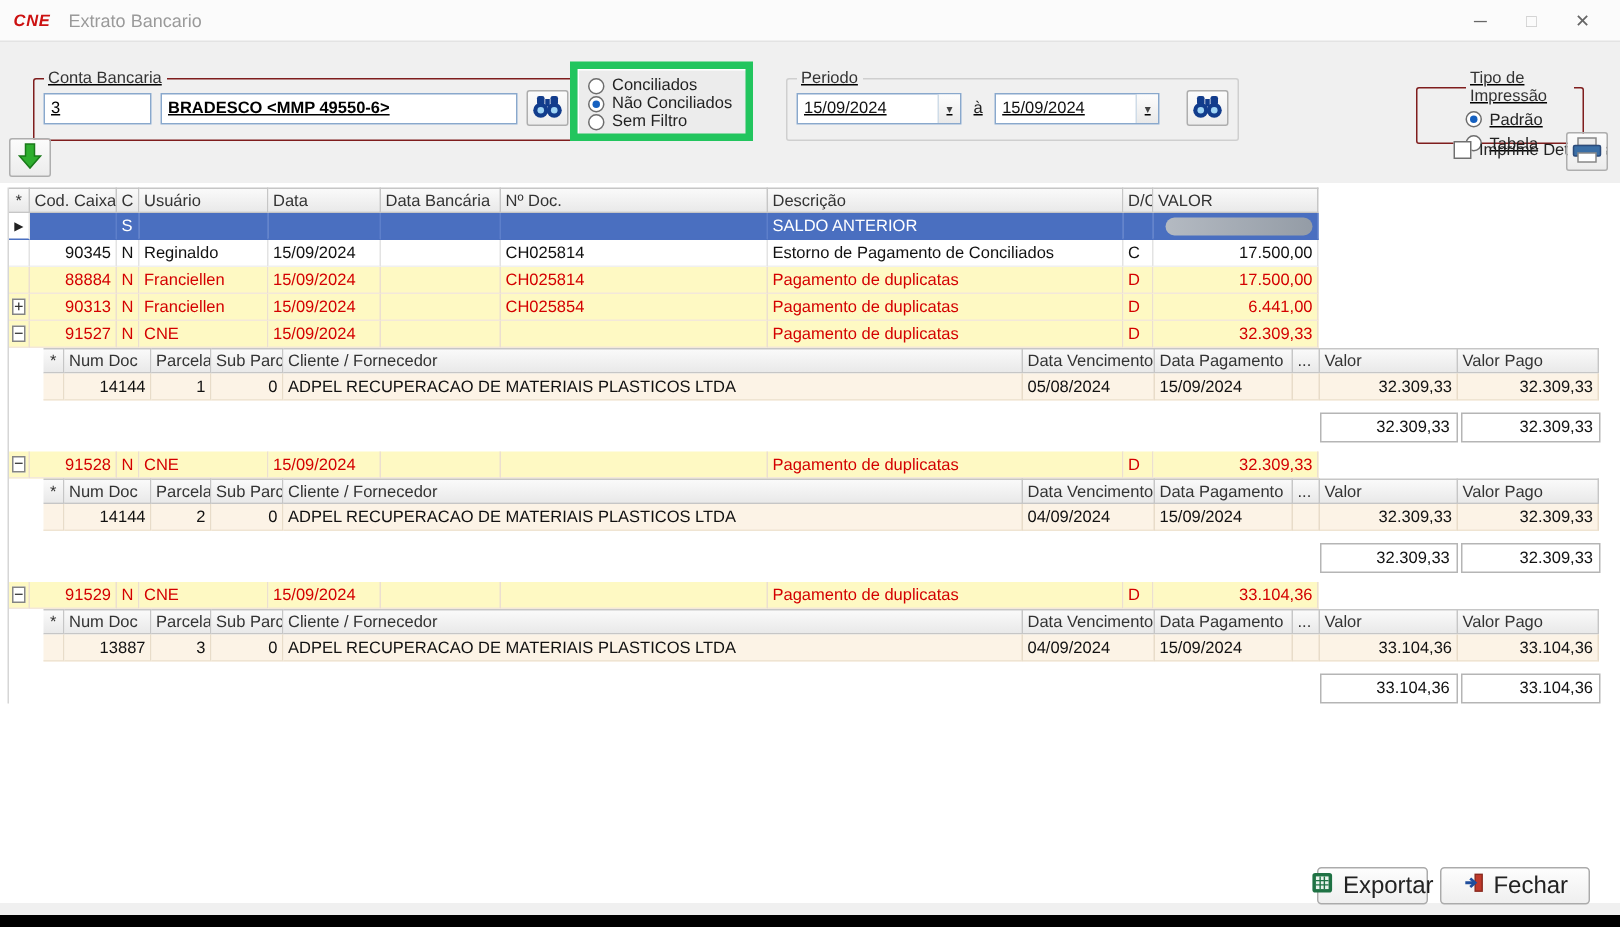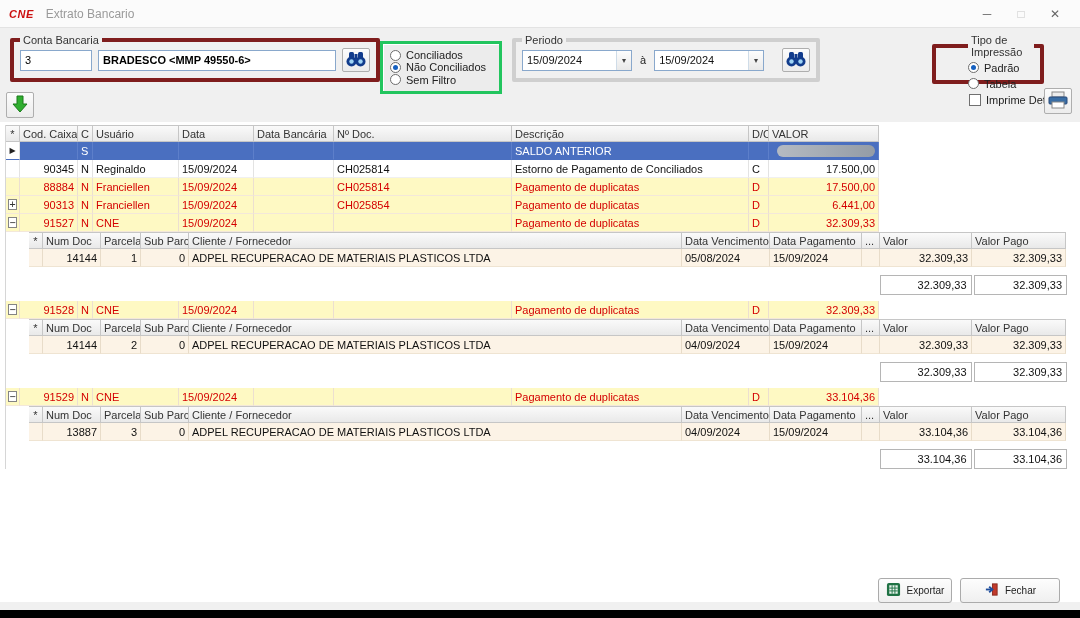--- a/index.html
+++ b/index.html
@@ -10,29 +10,29 @@
   
   .titlebar { position:relative; height:28px; background:#fbfbfb; border-bottom:1px solid #e3e3e3; display:flex; align-items:center; }
   .logo { color:#cc1111; font-weight:bold; font-style:italic; font-size:11px; margin-left:9px; letter-spacing:0.5px; }
   .titletext { color:#9a9a9a; font-size:12px; margin-left:12px; }
   .win-controls { position:absolute; right:8px; top:0; height:28px; display:flex; }
   .win-btn { width:34px; height:28px; display:flex; align-items:center; justify-content:center; font-size:12px; color:#666; cursor:default; }
   .win-btn.disabled { color:#c9c9c9; }
 
   
   .toolbar { position:relative; height:94px; background:#f0f0f0; }
-  fieldset.group { position:absolute; border:4px solid #7f1d1d; border-radius:2px; margin:4px; padding:2px 6px; }
+  fieldset.group { position:absolute; border:1px solid #7f1d1d; border-radius:2px; margin:16px; padding:2px 6px;text-decoration:underline; }
   fieldset.group legend { font-size:11px; color:#333; padding:0 3px; }
   .conta-inner { display:flex; align-items:center; gap:6px; }
   .tb-input { height:21px; border:1px solid #89a8cc; background:#fff; font-size:11px; padding:0 4px; font-family:"Liberation Sans",sans-serif; }
   .conta-code { width:72px; }
   .conta-name { width:238px; font-weight:bold; }
   .icon-btn { height:24px; min-width:28px; border:1px solid #aeaeae; border-radius:2px; background:linear-gradient(#fcfcfc,#ececec); display:flex; align-items:center; justify-content:center; padding:0; }
 
-  .filter-panel { position:absolute; left:380px; top:13px; width:122px; height:53px; background:#ececec; border:3px solid #22c55e; box-shadow:inset 1px 1px 0 #fff; padding:5px 7px; display:flex; flex-direction:column; justify-content:space-between; }
+  .filter-panel { position:absolute; left:380px; top:13px; width:122px; height:53px; background:#ececec; border:5px solid #22c55e; box-shadow:inset 1px 1px 0 #fff; padding:5px 7px; display:flex; flex-direction:column; justify-content:space-between; }
   .radio-row { display:flex; align-items:center; gap:5px; font-size:11px; color:#222; height:13px; }
   .radio { width:11px; height:11px; border:1px solid #6d6d6d; border-radius:50%; background:#fff; position:relative; flex:0 0 auto; }
   .radio.checked::after { content:""; position:absolute; left:2px; top:2px; width:5px; height:5px; border-radius:50%; background:#1560c0; }
 
   .periodo-inner { display:flex; align-items:center; gap:8px; }
   .combo { display:flex; width:110px; height:21px; border:1px solid #89a8cc; background:#fff; align-items:center; }
   .combo .txt { flex:1; padding:0 4px; font-size:11px; color:#111; }
   .combo .dd { width:15px; height:100%; border-left:1px solid #cfdce8; background:linear-gradient(#fdfdfd,#e9e9e9); display:flex; align-items:center; justify-content:center; font-size:8px; color:#444; }
   .a-label { font-size:11px; color:#222; }
 
@@ -71,21 +71,21 @@
   .detail .row { width:1037px; }
   .d-ind{width:14px;} .d-num{width:58px;} .d-par{width:40px;} .d-sub{width:48px;} .d-cli{width:493px;}
   .d-venc{width:88px;} .d-pag{width:92px;} .d-dots{width:18px;} .d-val{width:92px;} .d-vp{width:94px;}
   .detail .drow .cell { background:#fcf3e6; border-right-color:#e8dcc9; border-bottom-color:#efe4d2; }
   .d-gap { height:8px; }
   .detail-footer { display:flex; margin-left:851px; }
   .total-box { width:92px; height:20px; border:1px solid #b5b5b5; background:#fff; display:flex; align-items:center; justify-content:flex-end; padding:0 4px; font-size:11px; color:#111; }
   .total-box.vp { width:94px; margin-left:2px; }
 
   
-  .bottom-btn { position:absolute; top:578px; height:25px; border:1px solid #ababab; border-radius:3px; background:linear-gradient(#fdfdfd,#efefef); display:flex; align-items:center; justify-content:center; gap:6px; font-size:10px; color:#222; padding:0 10px; }
+  .bottom-btn { position:absolute; top:578px; height:25px; border:1px solid #ababab; border-radius:3px; background:linear-gradient(#fdfdfd,#efefef); display:flex; align-items:center; justify-content:center; gap:6px; font-size:16px; color:#222; padding:0 10px; }
   .btn-export { left:878px; width:74px; }
   .btn-close { left:960px; width:100px; }
 </style>
 </head>
 <body>
 
 <div class="screen">
 <div class="window">
 
   <div class="titlebar">

